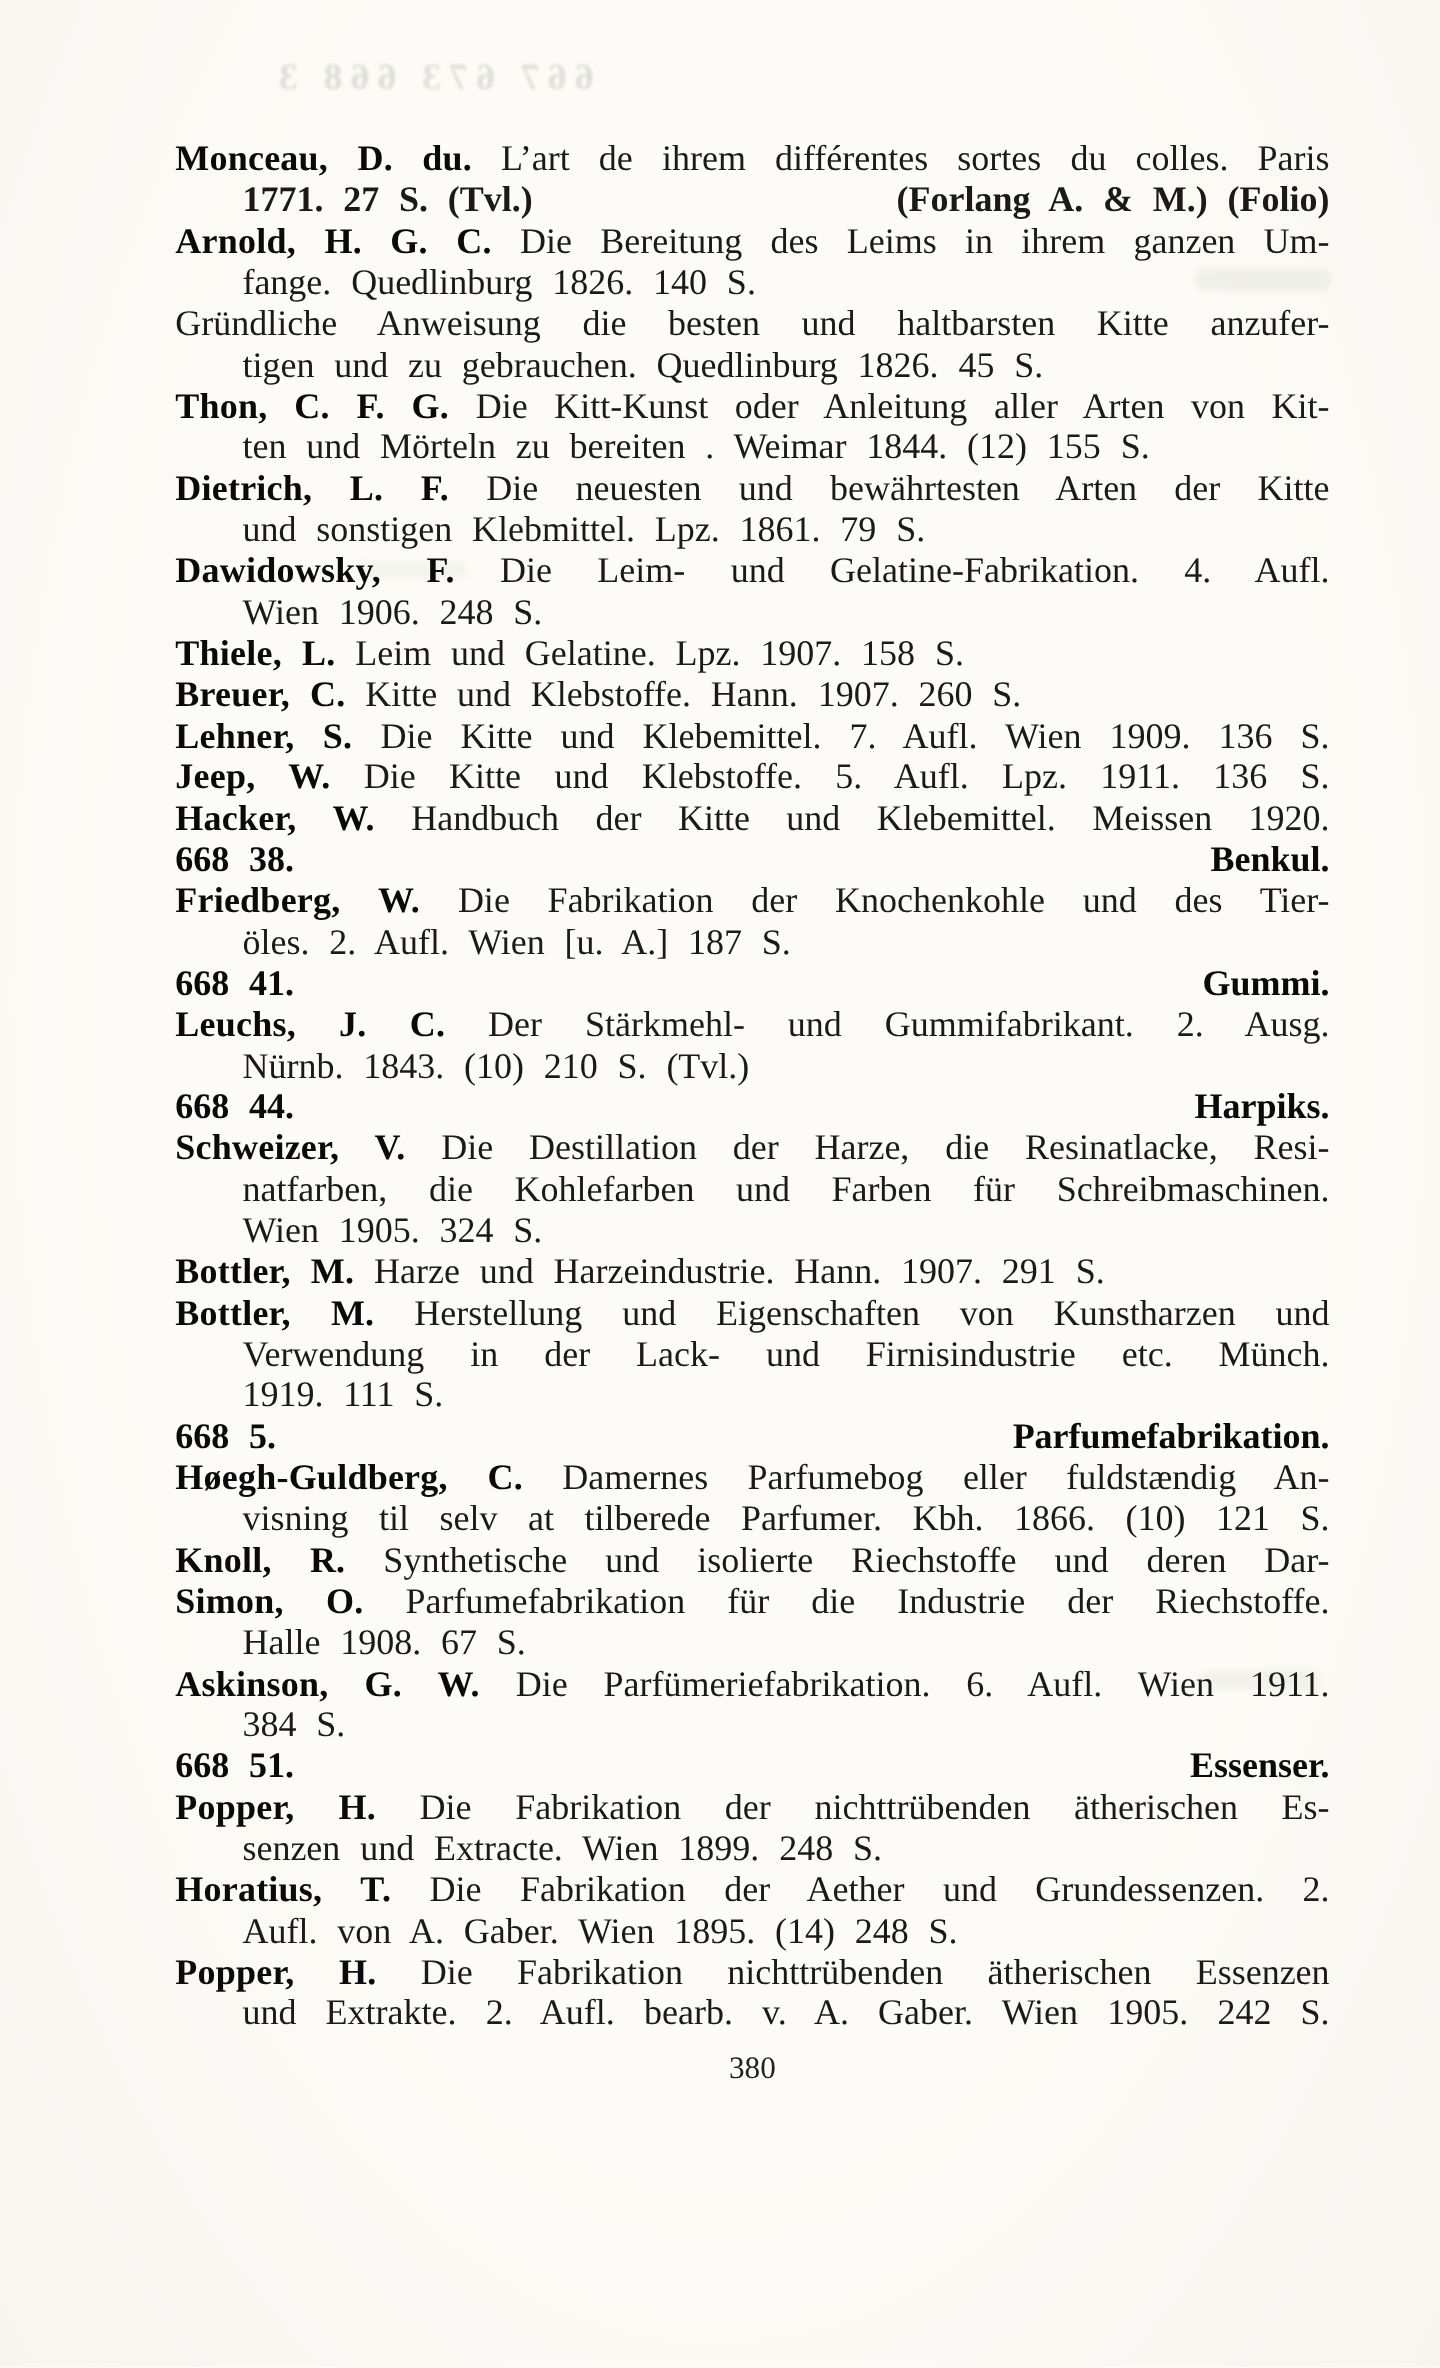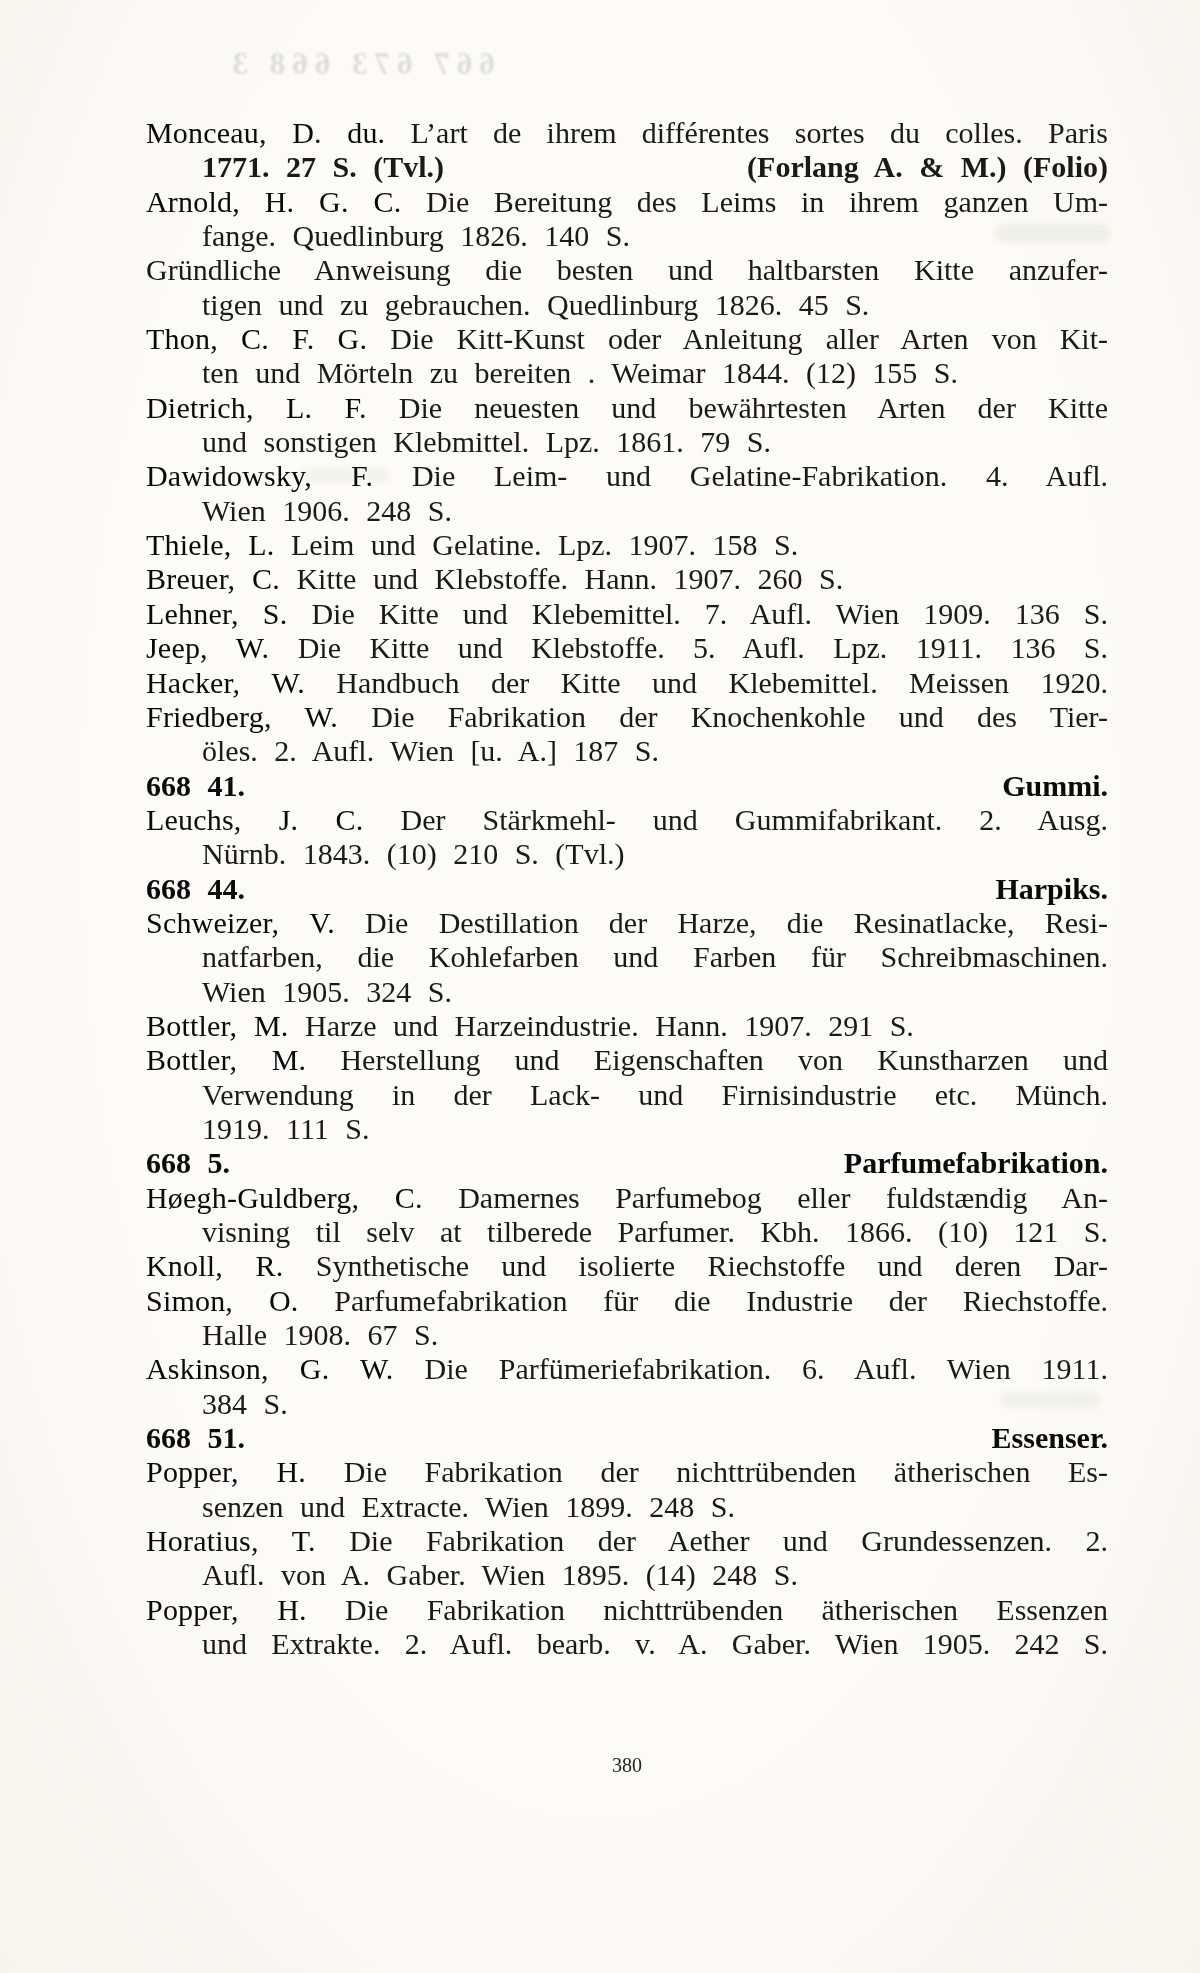--- a/index.html
+++ b/index.html
@@ -22,38 +22,38 @@
     word-spacing:0.30em;
     white-space:nowrap;
   }
   .row.just{
     white-space:normal;
     word-spacing:0.02em;
     text-align:justify;
     text-align-last:justify;
   }
   .row.ind{padding-left:56px;}
-  .row b{font-weight:400;color:#0a0a0a;letter-spacing:0.2px;}
+  .row b{font-weight:700;color:#0a0a0a;letter-spacing:0.2px;}
   .row.section{
     display:flex;
     justify-content:space-between;
     font-weight:700;color:#0a0a0a;
     white-space:nowrap;
   }
   .row.split{
     display:flex;
     justify-content:space-between;
     white-space:nowrap;
     font-weight:bold;
   }
   .pageno{
     position:absolute;
-    left:146px;top:1748px;width:962px;
+    left:146px;top:1707px;width:962px;
     text-align:center;
-    font-size:20px;line-height:34px;
+    font-size:26px;line-height:34px;
     color:#222;
   }
   .bleed-top{
     position:absolute;
     left:150px;top:46px;
     font-size:31px;font-weight:700;
     letter-spacing:7px;
     color:#b7bcae;
     opacity:0.45;
     filter:blur(1.3px);
@@ -97,20 +97,24 @@
       <div class="row ind"><span>ten und Mörteln zu bereiten . Weimar 1844. (12) 155 S.</span></div>
       <div class="row just"><b>Dietrich, L. F.</b> <span>Die neuesten und bewährtesten Arten der Kitte</span></div>
       <div class="row ind"><span>und sonstigen Klebmittel. Lpz. 1861. 79 S.</span></div>
       <div class="row just"><b>Dawidowsky, F.</b> <span>Die Leim- und Gelatine-Fabrikation. 4. Aufl.</span></div>
       <div class="row ind"><span>Wien 1906. 248 S.</span></div>
       <div class="row"><b>Thiele, L.</b> <span>Leim und Gelatine. Lpz. 1907. 158 S.</span></div>
       <div class="row"><b>Breuer, C.</b> <span>Kitte und Klebstoffe. Hann. 1907. 260 S.</span></div>
       <div class="row just"><b>Lehner, S.</b> <span>Die Kitte und Klebemittel. 7. Aufl. Wien 1909. 136 S.</span></div>
       <div class="row just"><b>Jeep, W.</b> <span>Die Kitte und Klebstoffe. 5. Aufl. Lpz. 1911. 136 S.</span></div>
       <div class="row just"><b>Hacker, W.</b> <span>Handbuch der Kitte und Klebemittel. Meissen 1920.</span></div>
+      <div class="row section">
+        <span>668 38.</span>
+        <span>Benkul.</span>
+      </div>
       <div class="row just"><b>Friedberg, W.</b> <span>Die Fabrikation der Knochenkohle und des Tier-</span></div>
       <div class="row ind"><span>öles. 2. Aufl. Wien [u. A.] 187 S.</span></div>
       <div class="row section">
         <span>668 41.</span>
         <span>Gummi.</span>
       </div>
       <div class="row just"><b>Leuchs, J. C.</b> <span>Der Stärkmehl- und Gummifabrikant. 2. Ausg.</span></div>
       <div class="row ind"><span>Nürnb. 1843. (10) 210 S. (Tvl.)</span></div>
       <div class="row section">
         <span>668 44.</span>

